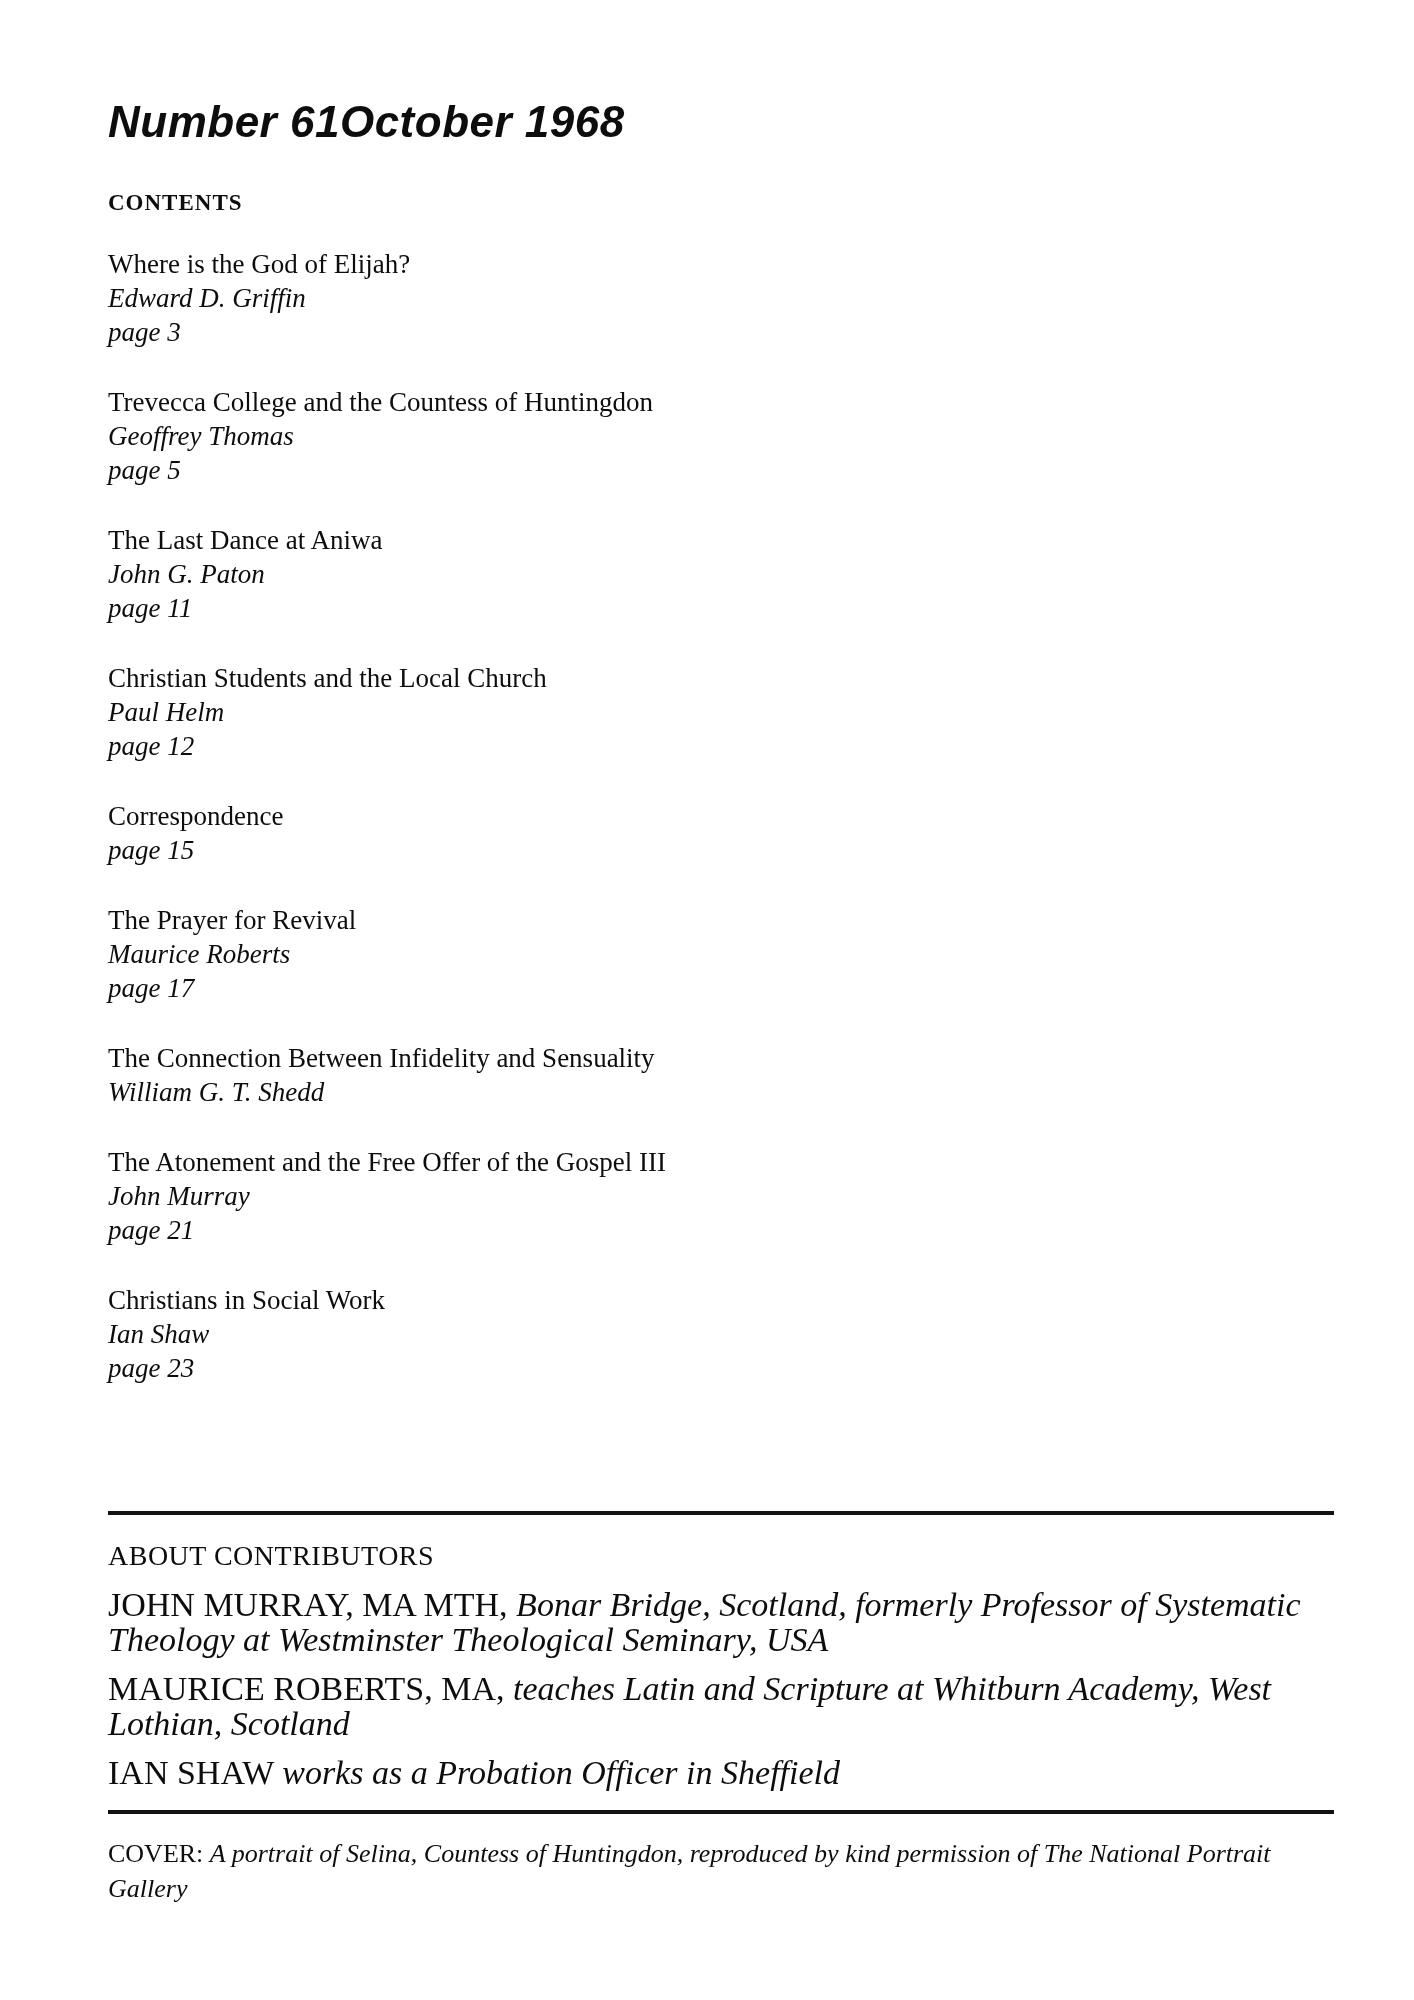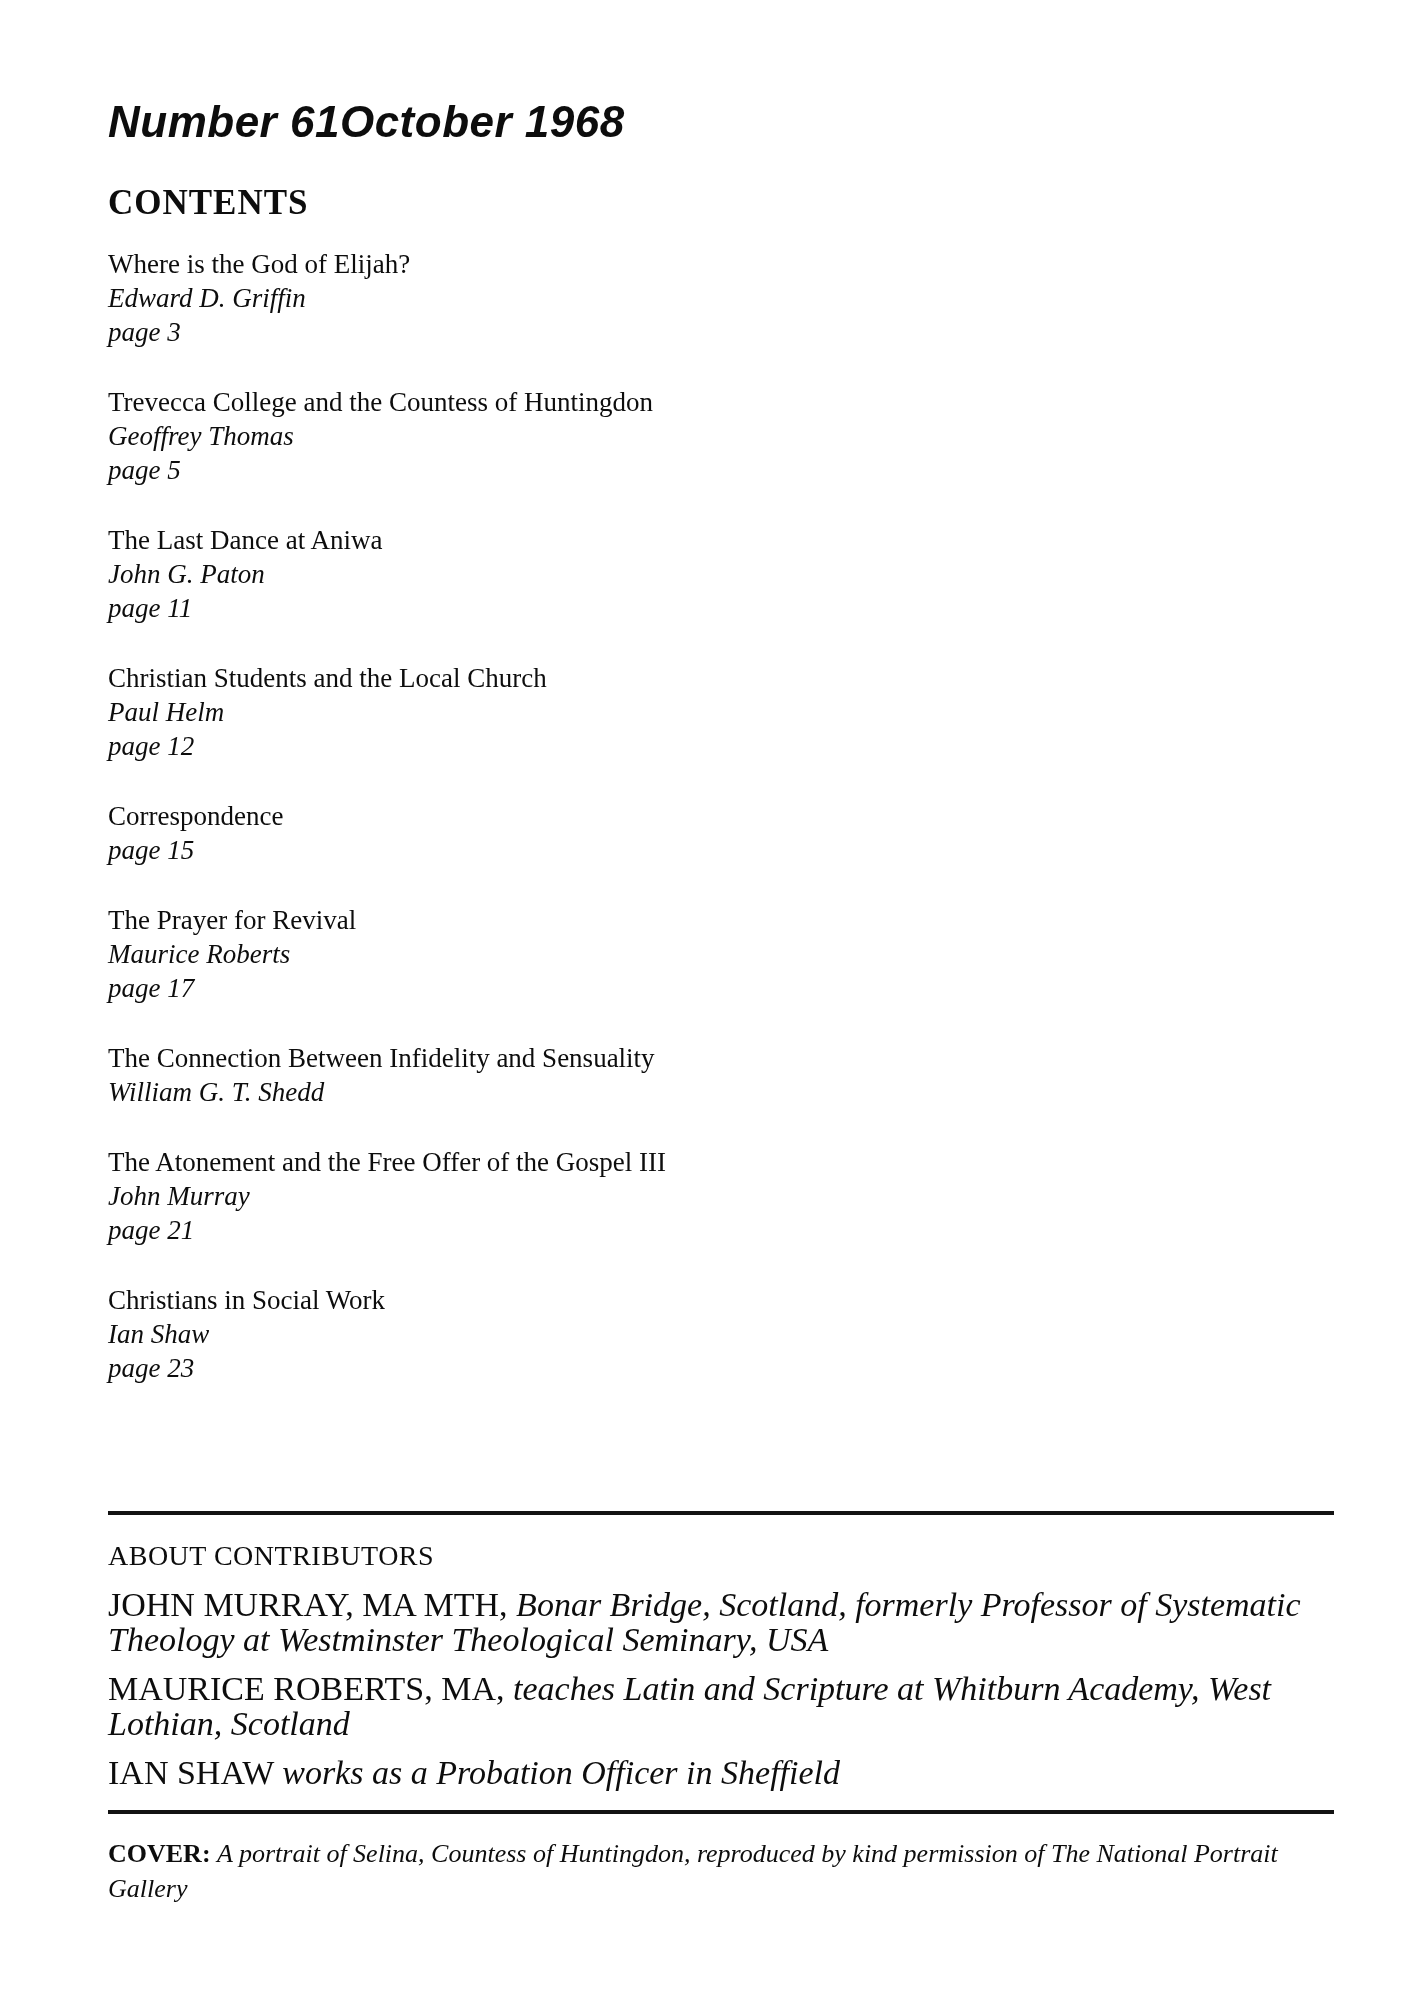--- a/index.html
+++ b/index.html
@@ -23,21 +23,21 @@
     align-items: baseline;
     font-family: "Liberation Sans", sans-serif;
     font-weight: bold;
     font-style: italic;
     font-size: 44px;
     line-height: 44px;
     letter-spacing: 0.5px;
   }
   .contents-heading {
     margin: 38px 0 0 0;
-    font-size: 35px;
+    font-size: 23px;
     line-height: 41px;
     font-weight: bold;
     letter-spacing: 1px;
   }
   .toc {
     margin-top: 24px;
   }
   .entry {
     font-size: 27px;
     line-height: 34px;
@@ -72,21 +72,21 @@
   }
   .contrib .bio {
     font-style: italic;
   }
   .cover-note {
     margin: 22px 0 0 0;
     font-size: 26px;
     line-height: 35px;
   }
   .cover-note .label {
-    font-weight: bold;
+    font-weight: normal;
     margin-top: 28px;
   }
   .cover-note .text {
     font-style: italic;
   }
 </style>
 </head>
 <body>
 
 <div class="page">

